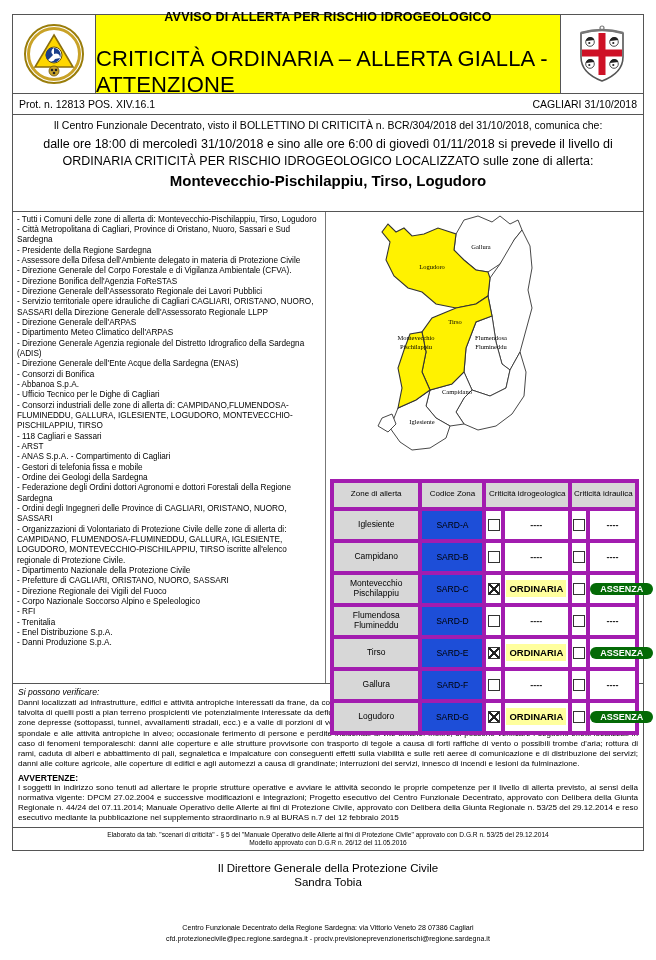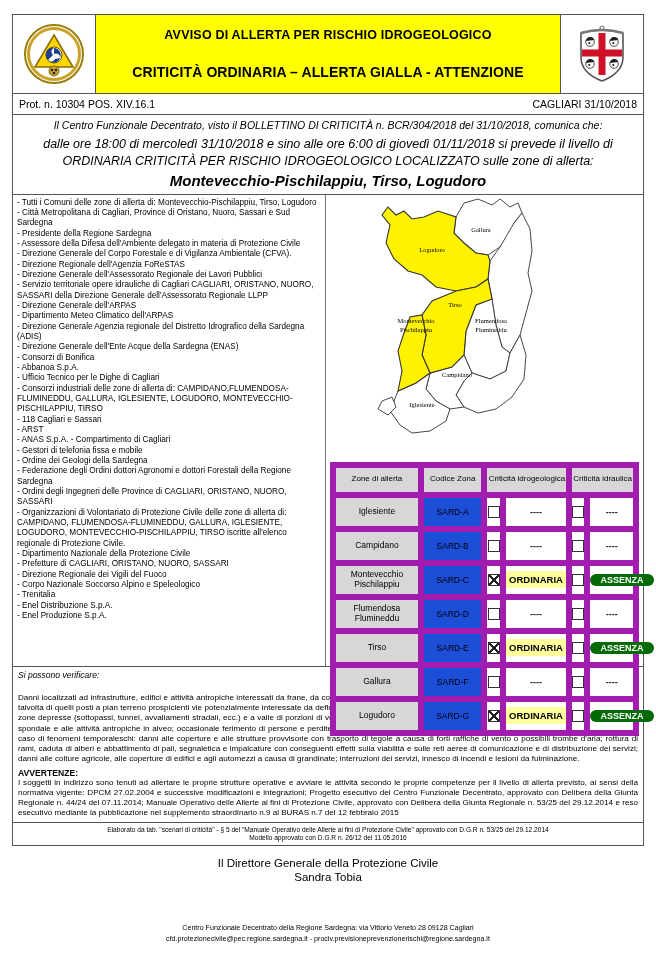--- a/index.html
+++ b/index.html
@@ -11,64 +11,64 @@
     overflow:hidden;
   }
   .page{position:relative;width:656px;height:960px;box-sizing:border-box;padding:14px 12px 0 12px;}
 
   
   .header{display:flex;align-items:stretch;border:1px solid #555;height:80px;box-sizing:border-box;}
   .logo-cell{width:82px;flex:0 0 82px;display:flex;align-items:center;justify-content:center;background:#fff;border-right:1px solid #555;}
   .logo-cell.right{border-right:none;border-left:1px solid #555;}
   .banner{flex:1;background:#FFFF00;display:flex;flex-direction:column;align-items:center;justify-content:center;gap:22px;}
   .banner-l1{font-size:12.5px;font-weight:bold;letter-spacing:.2px;}
-  .banner-l2{font-size:14px;font-weight:bold;letter-spacing:.1px;}
+  .banner-l2{font-size:22px;font-weight:normal;letter-spacing:.1px;}
 
   
   .protline{display:flex;justify-content:space-between;border:1px solid #555;border-top:none;padding:4px 6px;font-size:10.5px;}
 
   
-  .introbox{border:1px solid #555;border-top:none;padding:4px 6px 2px 6px;font-style:italic;}
+  .introbox{border:1px solid #555;border-top:none;padding:4px 6px 12px 6px;}
   .intro-small{font-size:10.5px;text-align:center;}
   .intro-big{font-size:12.5px;text-align:center;line-height:1.35;margin-top:5px;}
-  .intro-zones{font-size:15px;font-weight:bold;text-align:center;margin-top:2px;margin-bottom:3px;}
+  .intro-zones{font-size:15px;font-weight:bold;text-align:center;margin-top:2px;margin-bottom:10px;}
 
   
   .bodybox{border:1px solid #555;border-top:none;display:flex;height:472px;box-sizing:border-box;}
   .col-left{width:312px;flex:0 0 312px;padding:3px 4px 0 4px;box-sizing:border-box;}
   .col-right{flex:1;position:relative;box-sizing:border-box;border-left:1px solid #777;}
   .recip{font-size:8.2px;line-height:1.26;}
   .recip div{margin:0;}
 
   
   .mapwrap{position:relative;width:100%;height:265px;}
   .mapwrap svg{display:block;margin:0 auto;}
   .mlabel{font-family:"Liberation Serif",serif;font-size:6.5px;fill:#000;text-anchor:middle;}
 
   
   .tblwrap{padding:2px 4px 0 4px;}
   table.zones{border-collapse:collapse;width:100%;font-size:8.5px;table-layout:fixed;}
-  table.zones td,table.zones th{border:6px solid #a21caf;padding:0;}
+  table.zones td,table.zones th{border:4px solid #a21caf;padding:0;}
   table.zones th{background:#d7d7d7;font-weight:normal;font-size:8px;height:24px;line-height:1.1;text-align:center;}
   .zname{background:#d7d7d7;text-align:center;height:28px;line-height:1.15;}
   .zcode{text-align:center;background:#1d4ed8;}
   .cbcell{width:17px;text-align:center;background:#fff;}
   .valcell{text-align:center;background:#fff;}
   .cbox{display:inline-block;width:10px;height:10px;border:1px solid #333;background:#fff;position:relative;vertical-align:middle;}
   .cbox.x::before{content:"";position:absolute;left:0;top:0;width:100%;height:100%;
     background:
       linear-gradient(to top right, transparent 44%, #222 44%, #222 56%, transparent 56%),
       linear-gradient(to top left, transparent 44%, #222 44%, #222 56%, transparent 56%);}
   .dash{letter-spacing:0px;font-size:9px;font-weight:bold;color:#222;}
   .ordinaria{display:inline-block;background:#FFFF9E;font-weight:bold;font-size:9.5px;padding:3px 3px;}
   .assenza{display:inline-block;background:#046A06;color:#fff;font-weight:bold;font-size:9px;padding:1px 10px;border-radius:6px;}
 
   
   .notesbox{border:1px solid #555;border-top:none;padding:3px 5px;}
-  .notes-title{font-size:8.5px;font-style:italic;margin-bottom:13px;}
+  .notes-title{font-size:8.5px;font-style:italic;margin-bottom:1px;}
   .notes-text{font-size:8.1px;line-height:1.27;text-align:justify;}
   .avv-title{font-size:8.6px;font-weight:bold;margin-top:3px;}
   .avv-text{font-size:8.1px;line-height:1.27;text-align:justify;}
 
   .finebox{border:1px solid #555;border-top:none;padding:3px 5px 2px 5px;text-align:center;}
   .fine{font-size:6.6px;line-height:1.3;}
 
   .signblock{text-align:center;margin-top:11px;}
   .sign1{font-size:11.5px;}
   .sign2{font-size:11.5px;margin-top:2px;}
@@ -121,21 +121,21 @@
         <circle cx="41" cy="41" r="4.3" fill="#ffffff" stroke="#222" stroke-width="0.8"></circle>
         <path d="M37 40 a4.3 4.3 0 0 1 8.4 -1 l-8.4 1 z" fill="#222"></path>
         <circle cx="40.3" cy="42" r="1.1" fill="#222"></circle>
         <path d="M8 10 Q29 4 50 10" fill="none" stroke="#777" stroke-width="2.4"></path>
         <circle cx="29" cy="5" r="2" fill="none" stroke="#777" stroke-width="1.2"></circle>
       </svg>
     </div>
   </div>
 
   <div class="protline">
-    <span>Prot. n. 10304 POS. XIV.16.1</span>
+    <span>Prot. n. 12813 POS. XIV.16.1</span>
     <span>CAGLIARI 31/10/2018</span>
   </div>
 
   <div class="introbox">
     <div class="intro-small">Il Centro Funzionale Decentrato, visto il BOLLETTINO DI CRITICITÀ n. BCR/304/2018 del 31/10/2018, comunica che:</div>
     <div class="intro-big">
       <div>dalle ore 18:00 di mercoledì 31/10/2018 e sino alle ore 6:00 di giovedì 01/11/2018 si prevede il livello di</div>
       <div>ORDINARIA CRITICITÀ PER RISCHIO IDROGEOLOGICO LOCALIZZATO sulle zone di allerta:</div>
     </div>
     <div class="intro-zones">Montevecchio-Pischilappiu, Tirso, Logudoro</div>
@@ -143,21 +143,21 @@
 
   <div class="bodybox">
 
     <div class="col-left">
       <div class="recip" id="recipients-list">
           <div>- Tutti i Comuni delle zone di allerta di: Montevecchio-Pischilappiu, Tirso, Logudoro</div>
           <div>- Città Metropolitana di Cagliari, Province di Oristano, Nuoro, Sassari e Sud Sardegna</div>
           <div>- Presidente della Regione Sardegna</div>
           <div>- Assessore della Difesa dell'Ambiente delegato in materia di Protezione Civile</div>
           <div>- Direzione Generale del Corpo Forestale e di Vigilanza Ambientale (CFVA).</div>
-          <div>- Direzione Regionale dell'Agenzia FoReSTAS</div>
+          <div>- Direzione Bonifica dell'Agenzia FoReSTAS</div>
           <div>- Direzione Generale dell'Assessorato Regionale dei Lavori Pubblici</div>
           <div>- Servizio territoriale opere idrauliche di Cagliari CAGLIARI, ORISTANO, NUORO, SASSARI della Direzione Generale dell'Assessorato Regionale LLPP</div>
           <div>- Direzione Generale dell'ARPAS</div>
           <div>- Dipartimento Meteo Climatico dell'ARPAS</div>
           <div>- Direzione Generale Agenzia regionale del Distretto Idrografico della Sardegna (ADIS)</div>
           <div>- Direzione Generale dell'Ente Acque della Sardegna (ENAS)</div>
           <div>- Consorzi di Bonifica</div>
           <div>- Abbanoa S.p.A.</div>
           <div>- Ufficio Tecnico per le Dighe di Cagliari</div>
           <div>- Consorzi industriali delle zone di allerta di: CAMPIDANO,FLUMENDOSA-FLUMINEDDU, GALLURA, IGLESIENTE, LOGUDORO, MONTEVECCHIO-PISCHILAPPIU, TIRSO</div>
@@ -166,23 +166,24 @@
           <div>- ANAS S.p.A. - Compartimento di Cagliari</div>
           <div>- Gestori di telefonia fissa e mobile</div>
           <div>- Ordine dei Geologi della Sardegna</div>
           <div>- Federazione degli Ordini dottori Agronomi e dottori Forestali della Regione Sardegna</div>
           <div>- Ordini degli Ingegneri delle Province di CAGLIARI, ORISTANO, NUORO, SASSARI</div>
           <div>- Organizzazioni di Volontariato di Protezione Civile delle zone di allerta di: CAMPIDANO, FLUMENDOSA-FLUMINEDDU, GALLURA, IGLESIENTE, LOGUDORO, MONTEVECCHIO-PISCHILAPPIU, TIRSO iscritte all'elenco regionale di Protezione Civile.</div>
           <div>- Dipartimento Nazionale della Protezione Civile</div>
           <div>- Prefetture di CAGLIARI, ORISTANO, NUORO, SASSARI</div>
           <div>- Direzione Regionale dei Vigili del Fuoco</div>
           <div>- Corpo Nazionale Soccorso Alpino e Speleologico</div>
+          <div>- RFI</div>
           <div>- Trenitalia</div>
           <div>- Enel Distribuzione S.p.A.</div>
-          <div>- Enel Produzione S.p.A.</div>
+          <div>- Danni Produzione S.p.A.</div>
         </div>
     </div>
 
     <div class="col-right">
 
       <div class="mapwrap">
         <svg width="250" height="262" viewBox="0 0 250 262">
           <g stroke="#333" stroke-width="0.9" fill="#ffffff">
 
             <path d="M96 22 L104 8 L118 4 L132 10 L140 4 L150 12 L158 8 L162 18 L154 28 L150 40 L140 52 L128 60 L116 58 L104 48 L94 38 Z"></path>
@@ -319,17 +320,17 @@
     <div class="fine">Elaborato da tab. "scenari di criticità" - § 5 del "Manuale Operativo delle Allerte ai fini di Protezione Civile" approvato con D.G.R n. 53/25 del 29.12.2014</div>
     <div class="fine">Modello approvato con D.G.R n. 26/12 del 11.05.2016</div>
   </div>
 
   <div class="signblock">
     <div class="sign1">Il Direttore Generale della Protezione Civile</div>
     <div class="sign2">Sandra Tobia</div>
   </div>
 
   <div class="footer">
-    <div class="foot">Centro Funzionale Decentrato della Regione Sardegna: via Vittorio Veneto 28 09128 Cagliari</div>
+    <div class="foot">Centro Funzionale Decentrato della Regione Sardegna: via Vittorio Veneto 28 07386 Cagliari</div>
     <div class="foot">cfd.protezionecivile@pec.regione.sardegna.it - prociv.previsioneprevenzionerischi@regione.sardegna.it</div>
   </div>
 
 </div>
 
 </body></html>

